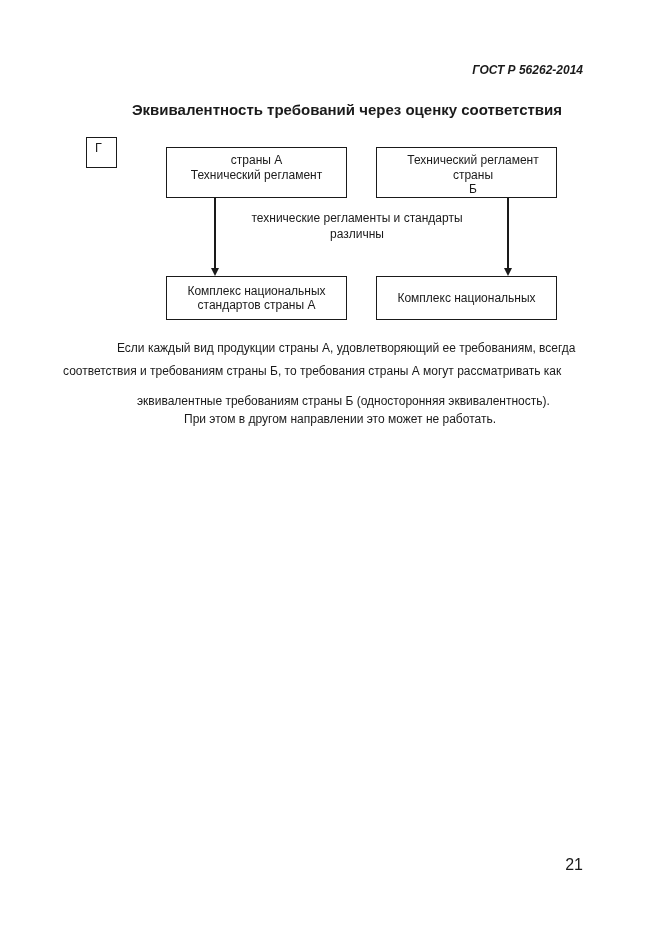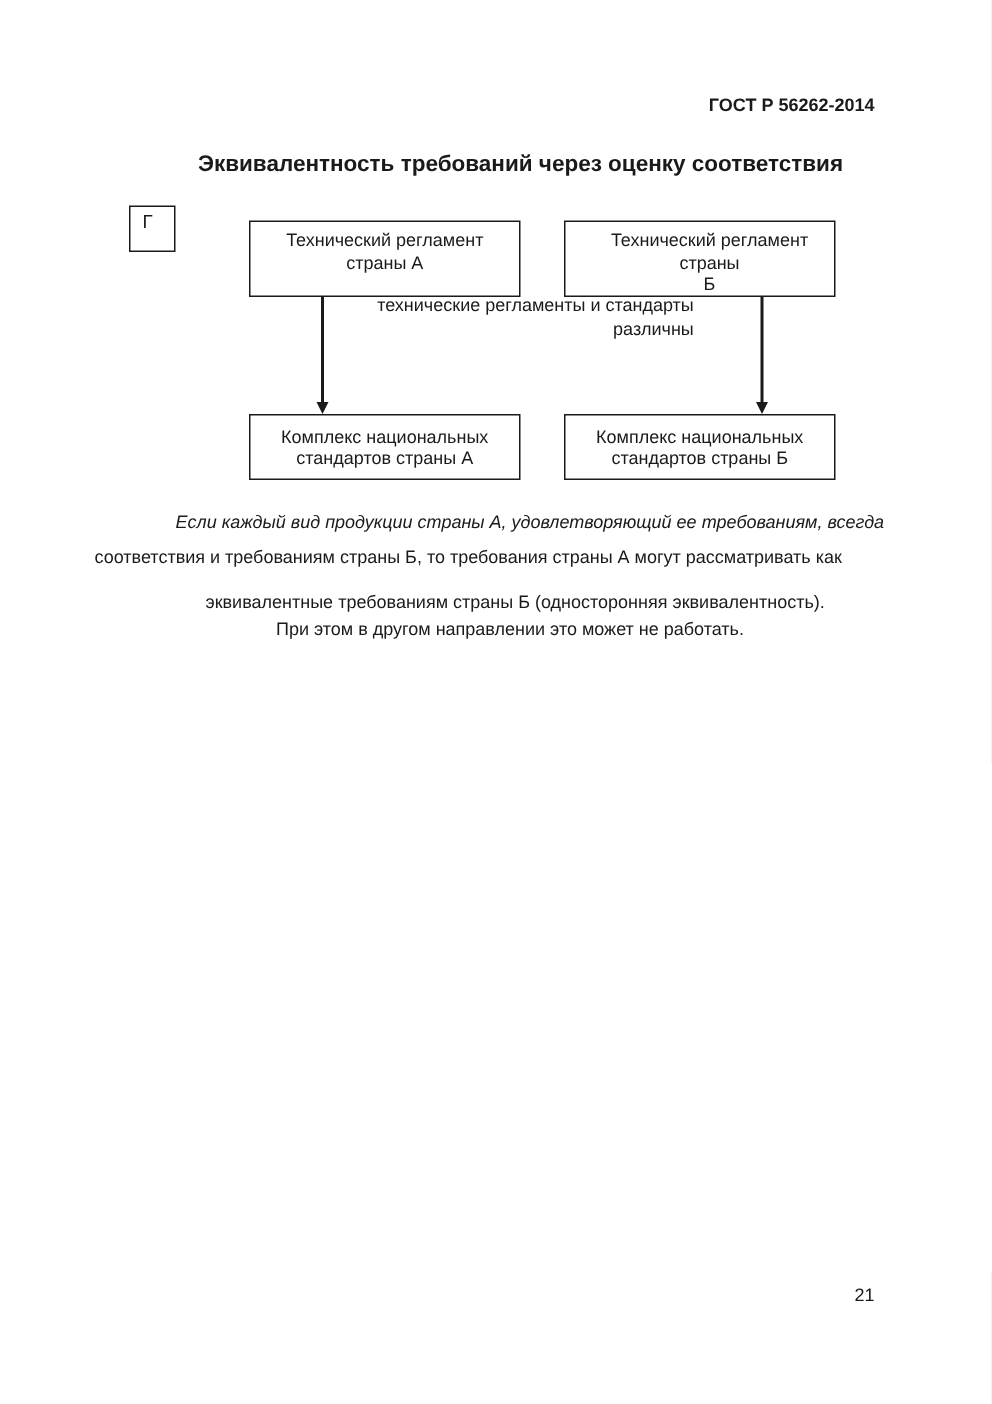--- a/index.html
+++ b/index.html
@@ -12,20 +12,21 @@
     font-family: "Liberation Sans", sans-serif;
     color: #1a1a1a;
     overflow: hidden;
   }
   .abs { position: absolute; }
 
   .running-header {
     top: 63px; right: 78px;
     font-size: 12px; font-weight: bold;
     white-space: nowrap;
+    font-style: italic;
   }
   .figure-title {
     top: 101px; left: 347px;
     transform: translateX(-50%);
     font-size: 15px; font-weight: bold;
     white-space: nowrap;
   }
   .marker-box {
     left: 86px; top: 137px;
     width: 31px; height: 31px;
@@ -64,52 +65,52 @@
     width: 0; height: 0;
     border-left: 4.5px solid transparent;
     border-right: 4.5px solid transparent;
     border-top: 8px solid #1a1a1a;
     top: 268px;
   }
   .arrow-head.left  { left: 210.5px; }
   .arrow-head.right { left: 503.5px; }
 
   .arrow-label {
-    top: 195px; left: 357px;
+    top: 210px; left: 357px;
     transform: translateX(-50%);
-    text-align: right;
+    text-align: center;
     font-size: 12px;
     line-height: 16px;
     white-space: nowrap;
   }
 
   .para-line { position: absolute; font-size: 12px; white-space: nowrap; }
-  .para-line.l1 { left: 117px; top: 341px; font-style: italic; }
+  .para-line.l1 { left: 117px; top: 341px; }
   .para-line.l2 { left: 63px;  top: 363.5px; }
   .para-line.l3 { left: 137px; top: 394px; }
   .note-line    { left: 184px; top: 412px; font-size: 12px; white-space: nowrap; }
 
-  .page-number { top: 856px; right: 78px; font-size: 12px; }
+  .page-number { top: 856px; right: 78px; font-size: 16px; }
 </style>
 </head>
 <body>
 
 <div class="page">
 
   <div class="abs running-header">ГОСТ Р 56262-2014</div>
 
   <div class="abs figure-title">Эквивалентность требований через оценку соответствия</div>
 
   <div class="abs marker-box">
     <span class="letter">Г</span>
   </div>
 
   <div class="dbox box-top-left">
+    <span>страны А</span>
     <span>Технический регламент</span>
-    <span>страны А</span>
   </div>
 
   <div class="dbox box-top-right">
     <span>Технический регламент страны</span>
     <span>Б</span>
   </div>
 
   <div class="abs arrow-label">
     <div>технические регламенты и стандарты</div>
     <div>различны</div>
@@ -120,21 +121,20 @@
   <div class="arrow-line right"></div>
   <div class="arrow-head right"></div>
 
   <div class="dbox box-bot-left">
     <span>Комплекс национальных</span>
     <span>стандартов страны А</span>
   </div>
 
   <div class="dbox box-bot-right">
     <span>Комплекс национальных</span>
-    <span>стандартов страны Б</span>
   </div>
 
   <div class="para-line l1">Если каждый вид продукции страны А, удовлетворяющий ее требованиям, всегда</div>
   <div class="para-line l2">соответствия и требованиям страны Б, то требования страны А могут рассматривать как</div>
   <div class="para-line l3">эквивалентные требованиям страны Б (односторонняя эквивалентность).</div>
 
   <div class="abs note-line">При этом в другом направлении это может не работать.</div>
 
   <div class="abs page-number">21</div>
 

